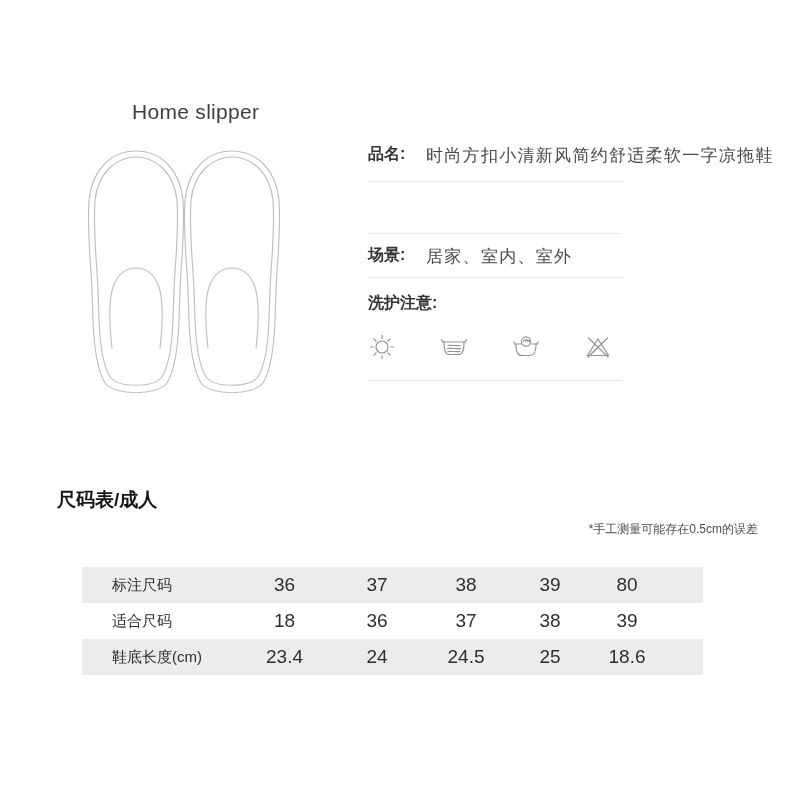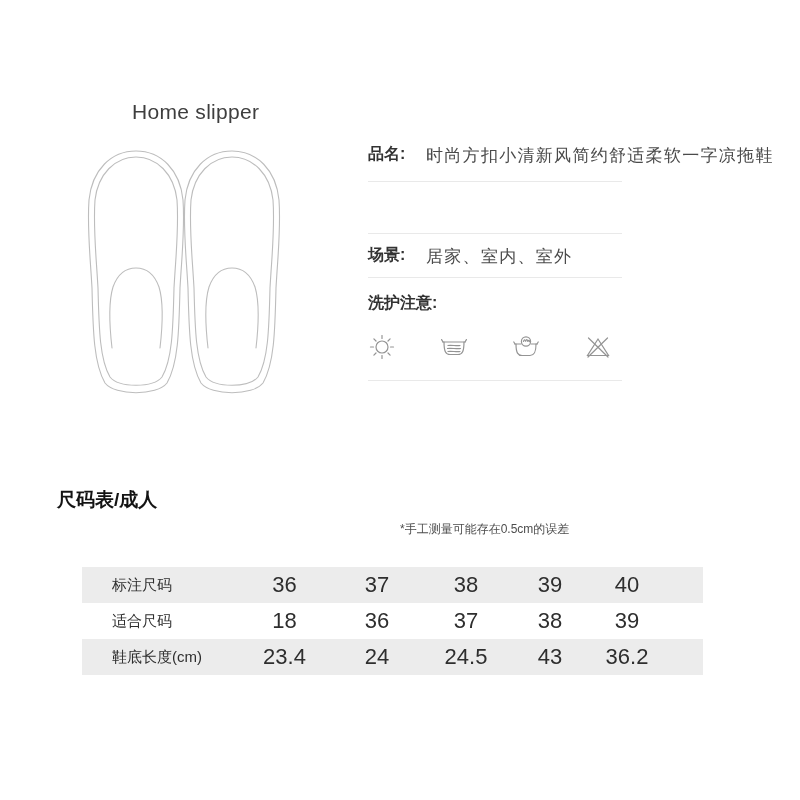--- a/index.html
+++ b/index.html
@@ -16,26 +16,26 @@
   .info-value{font-size:17px;color:#4a4a4a;letter-spacing:1.3px;margin-left:10px;white-space:nowrap;}
   .row-pinming{top:144px;}
   .row-changjing{top:201px;margin-top:44px;}
   .divider{position:absolute;left:368px;width:254px;height:1px;background:#e9e9e9;}
   .d1{top:181px;}.d2{top:233px;}.d3{top:277px;}.d4{top:380px;}
   .care-label{position:absolute;left:368px;top:293px;font-size:16px;font-weight:bold;color:#333;}
   .care-icons{position:absolute;left:368px;top:333px;display:flex;gap:44px;}
   .care-icons .icon{width:28px;height:28px;flex:0 0 28px;}
   
   .size-title{position:absolute;left:57px;top:487px;font-size:19px;font-weight:bold;color:#141414;}
-  .size-note{position:absolute;left:400px;top:521px;width:358px;font-size:12px;color:#4d4d4d;}
+  .size-note{position:absolute;left:400px;top:521px;width:358px;text-align:right;font-size:12px;color:#4d4d4d;}
   .size-table{position:absolute;left:82px;top:567px;width:621px;}
   .t-row{display:flex;height:36px;line-height:36px;}
   .t-row.shade{background:#ececec;}
   .t-label{flex:0 0 155px;width:155px;padding-left:30px;box-sizing:border-box;font-size:15px;color:#2e2e2e;}
-  .t-cell{text-align:center;font-size:22px;color:#2e2e2e;}
+  .t-cell{text-align:center;font-size:19px;color:#2e2e2e;}
   .c1{flex:0 0 95px;width:95px;}
   .c2{flex:0 0 90px;width:90px;}
   .c3{flex:0 0 88px;width:88px;}
   .c4{flex:0 0 80px;width:80px;}
   .c5{flex:0 0 74px;width:74px;}
 </style>
 </head>
 <body>
 
 <div class="canvas">
@@ -125,33 +125,33 @@
   <div class="size-title">尺码表/成人</div>
   <div class="size-note">*手工测量可能存在0.5cm的误差</div>
 
   <div class="size-table">
     <div class="t-row shade">
       <div class="t-label">标注尺码</div>
       <div class="t-cell c1">36</div>
       <div class="t-cell c2">37</div>
       <div class="t-cell c3">38</div>
       <div class="t-cell c4">39</div>
-      <div class="t-cell c5">40</div>
+      <div class="t-cell c5">80</div>
     </div>
     <div class="t-row">
       <div class="t-label">适合尺码</div>
       <div class="t-cell c1">18</div>
       <div class="t-cell c2">36</div>
       <div class="t-cell c3">37</div>
       <div class="t-cell c4">38</div>
       <div class="t-cell c5">39</div>
     </div>
     <div class="t-row shade">
       <div class="t-label">鞋底长度(cm)</div>
       <div class="t-cell c1">23.4</div>
       <div class="t-cell c2">24</div>
       <div class="t-cell c3">24.5</div>
-      <div class="t-cell c4">43</div>
-      <div class="t-cell c5">36.2</div>
+      <div class="t-cell c4">25</div>
+      <div class="t-cell c5">18.6</div>
     </div>
   </div>
 
 </div>
 
 </body></html>

